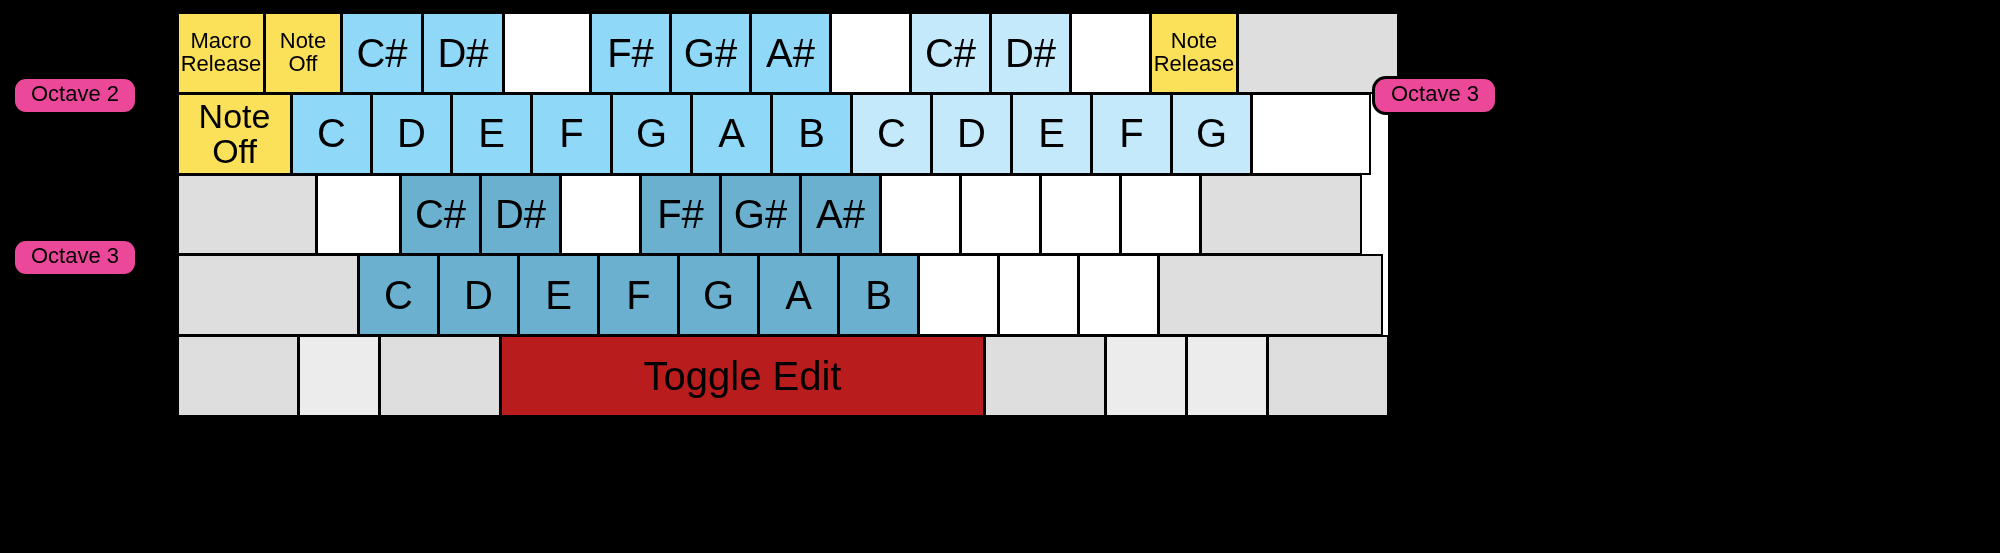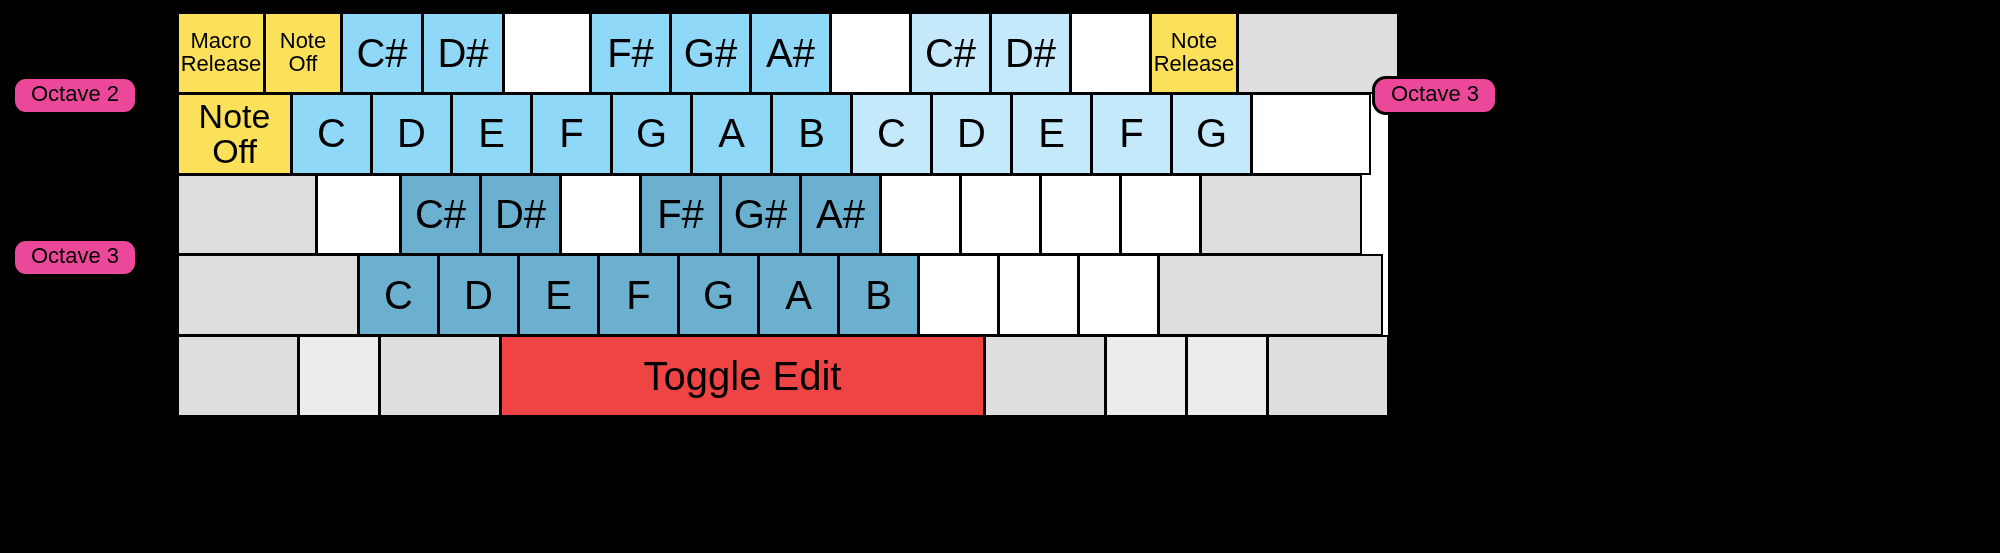--- a/index.html
+++ b/index.html
@@ -33,21 +33,21 @@
     line-height:1.02;
     white-space:pre-line;
   }
   .c-blank  {background:#ffffff;}
   .c-gray   {background:#dedede;}
   .c-gray2  {background:#ececec;}
   .c-yellow {background:#fbe05a;}
   .c-sky    {background:#8fd8f8;}
   .c-sky-l  {background:#c3e9fb;}
   .c-steel  {background:#6bb0cf;}
-  .c-pink   {background:#ef4444;}
+  .c-pink   {background:#b91c1c;}
 
   
   .t-lg{font-size:40px;}
   .t-md{font-size:34px;}
   .t-sm{font-size:22px;}
 
   
   .pill{
     position:absolute;
     background:#ec4899;

